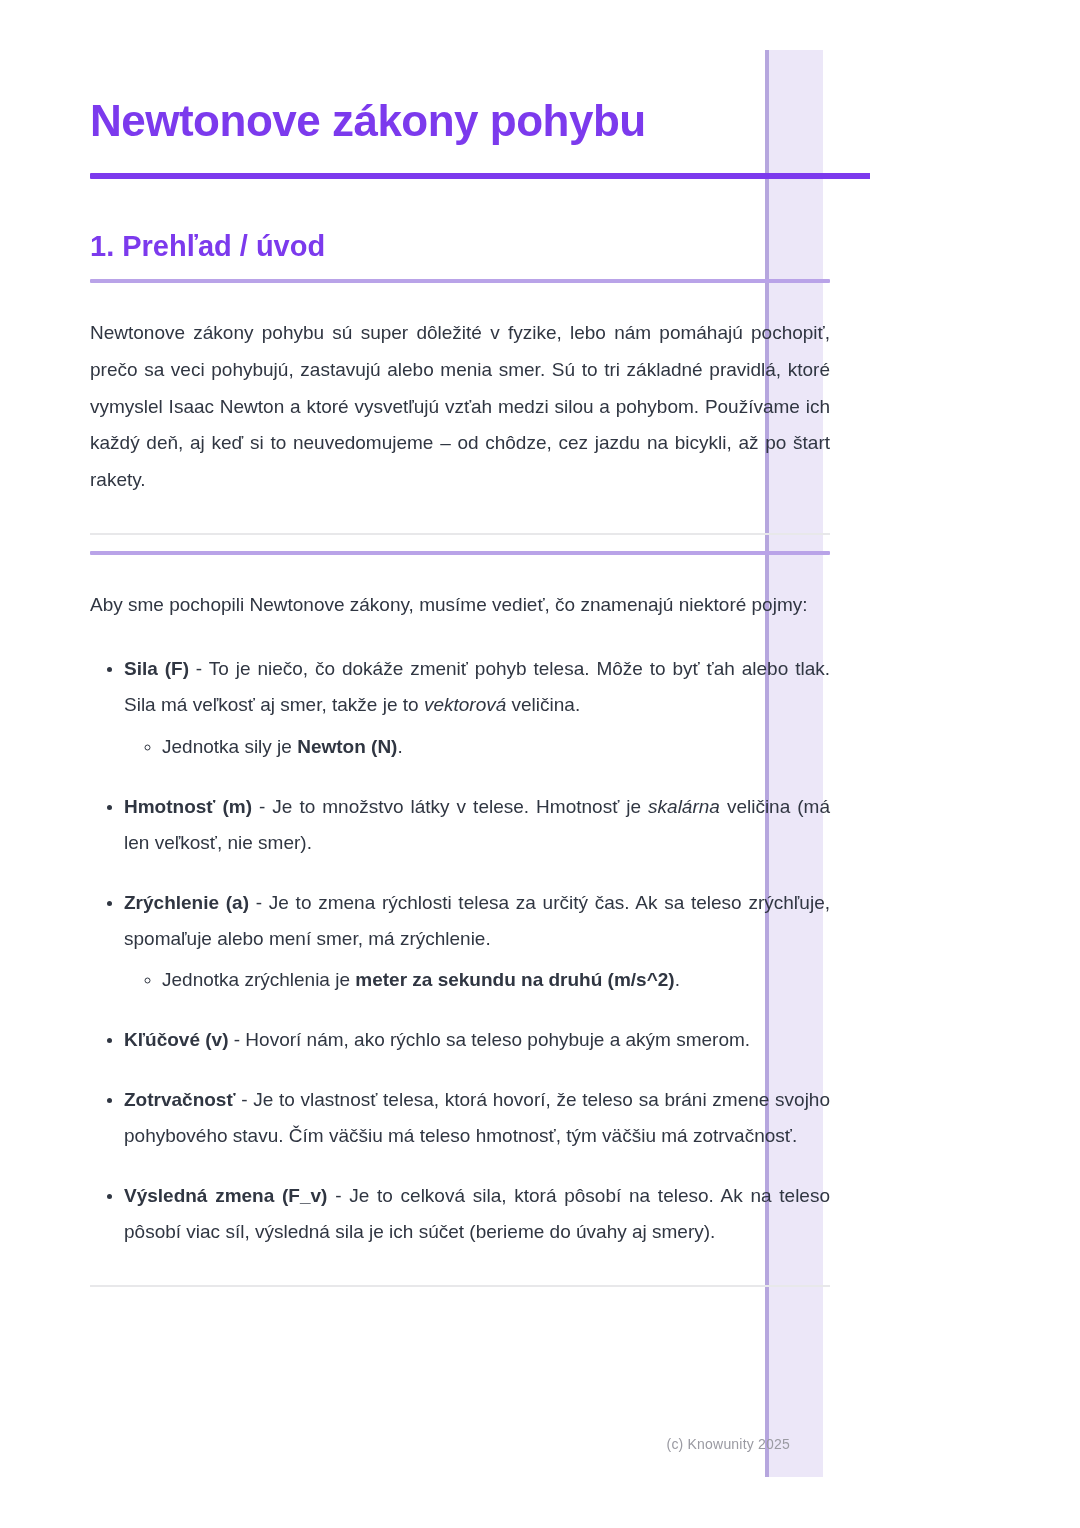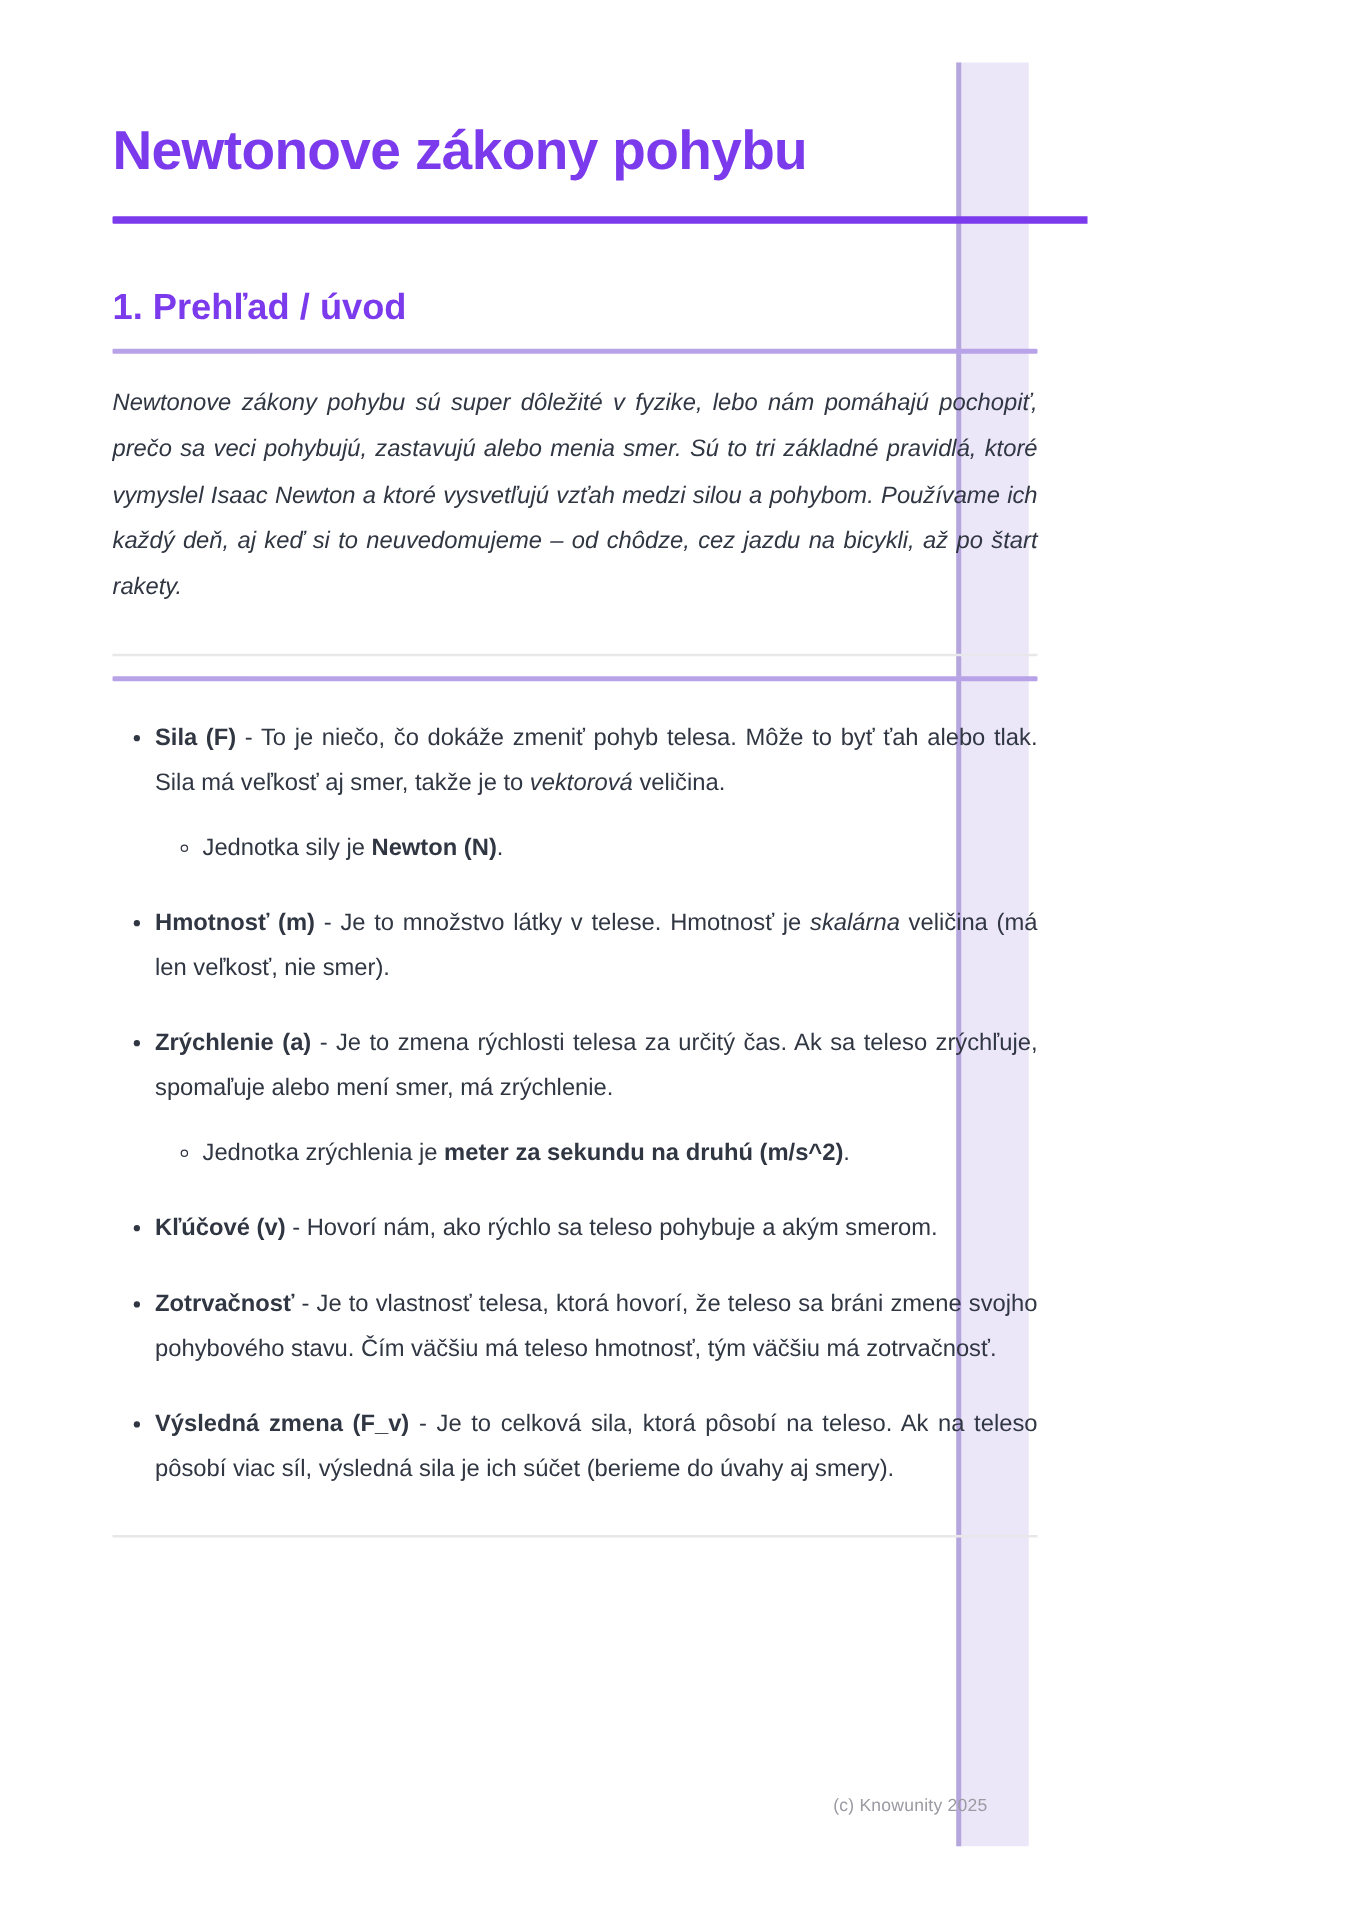--- a/index.html
+++ b/index.html
@@ -57,43 +57,42 @@
     height: 4px;
     background: var(--underline, #b9a3e8);
     margin-top: 16px;
     border-radius: 1px;
   }
   p.body-text {
     font-size: 19px;
     line-height: 1.93;
     color: var(--text, #303642);
     text-align: justify;
-    margin: 22px 0 0 0;
-    font-style: italic;
+    margin: 32px 0 0 0;
   }
   hr.section-sep {
     border: none;
     border-top: 2px solid #e8e8ea;
     margin: 34px 0 0 0;
     width: 740px;
   }
   ul.terms {
     margin: 28px 0 0 0;
     padding-left: 34px;
     font-size: 19px;
     line-height: 1.9;
     color: var(--text, #303642);
     list-style: disc outside;
   }
   ul.terms > li { margin-bottom: 24px; text-align: justify; }
   ul.terms > li::marker { color: var(--text, #303642); font-size: 17px; }
   ul.sub {
     list-style: circle outside;
     padding-left: 38px;
-    margin: 16px 0 0 0;
+    margin: 5px 0 0 0;
   }
   ul.sub > li { margin-bottom: 0; text-align: left; }
   ul.sub > li::marker { color: var(--text, #303642); font-size: 17px; }
   .b { font-weight: 700; }
   .i { font-style: italic; }
   .footer-copyright {
     position: absolute;
     top: 1436px;
     right: 80px;
     font-size: 14px;
@@ -117,20 +116,21 @@
     <section>
       <h2 class="section-heading">1. Prehľad / úvod</h2>
       <div class="heading-rule"></div>
       <p class="body-text">Newtonove zákony pohybu sú super dôležité v fyzike, lebo nám pomáhajú pochopiť, prečo sa veci pohybujú, zastavujú alebo menia smer. Sú to tri základné pravidlá, ktoré vymyslel Isaac Newton a ktoré vysvetľujú vzťah medzi silou a pohybom. Používame ich každý deň, aj keď si to neuvedomujeme – od chôdze, cez jazdu na bicykli, až po štart rakety.</p>
     </section>
 
     <hr class="section-sep">
 
     <section>
       <div class="heading-rule"></div>
+      <p class="body-text">Aby sme pochopili Newtonove zákony, musíme vedieť, čo znamenajú niektoré pojmy:</p>
       <ul class="terms" id="terms-list">
           <li><span class="b">Sila (F)</span><span> - To je niečo, čo dokáže zmeniť pohyb telesa. Môže to byť ťah alebo tlak. Sila má veľkosť aj smer, takže je to </span><span class="i">vektorová</span><span> veličina.</span><ul class="sub">
               <li><span>Jednotka sily je </span><span class="b">Newton (N)</span><span>.</span></li>
             </ul></li>
           <li><span class="b">Hmotnosť (m)</span><span> - Je to množstvo látky v telese. Hmotnosť je </span><span class="i">skalárna</span><span> veličina (má len veľkosť, nie smer).</span></li>
           <li><span class="b">Zrýchlenie (a)</span><span> - Je to zmena rýchlosti telesa za určitý čas. Ak sa teleso zrýchľuje, spomaľuje alebo mení smer, má zrýchlenie.</span><ul class="sub">
               <li><span>Jednotka zrýchlenia je </span><span class="b">meter za sekundu na druhú (m/s^2)</span><span>.</span></li>
             </ul></li>
           <li><span class="b">Kľúčové (v)</span><span> - Hovorí nám, ako rýchlo sa teleso pohybuje a akým smerom.</span></li>
           <li><span class="b">Zotrvačnosť</span><span> - Je to vlastnosť telesa, ktorá hovorí, že teleso sa bráni zmene svojho pohybového stavu. Čím väčšiu má teleso hmotnosť, tým väčšiu má zotrvačnosť.</span></li>

